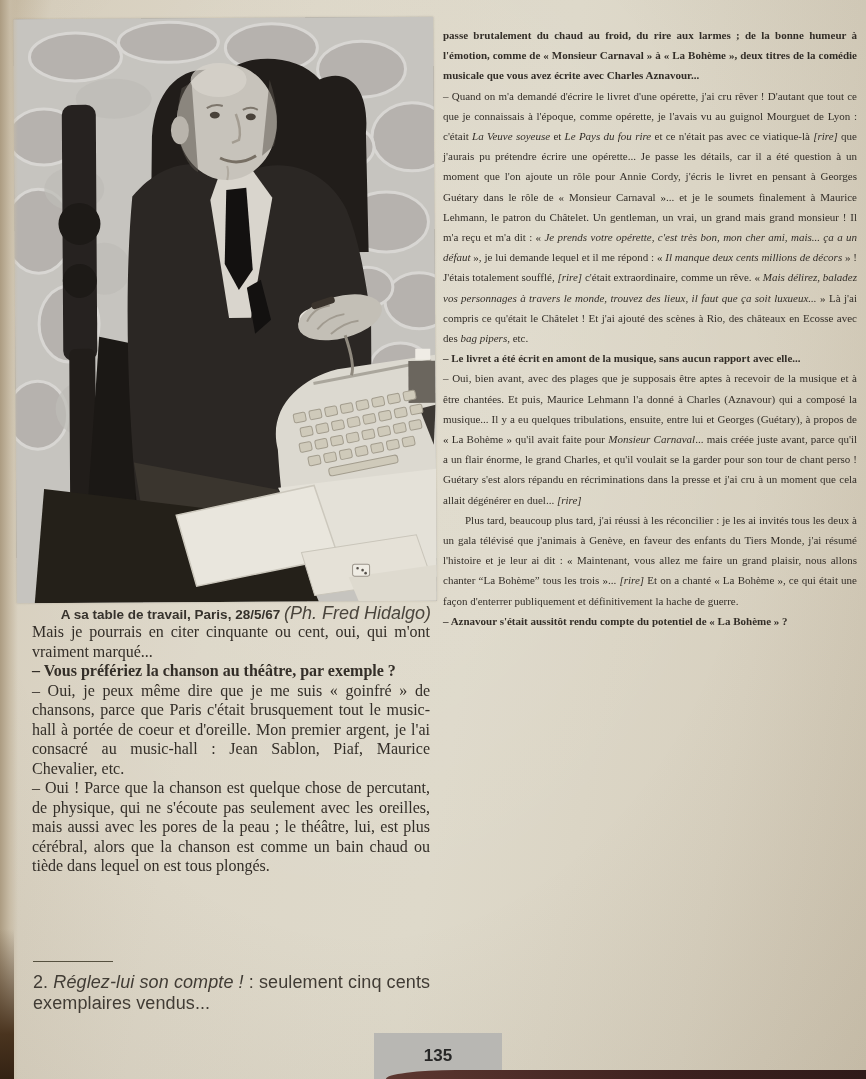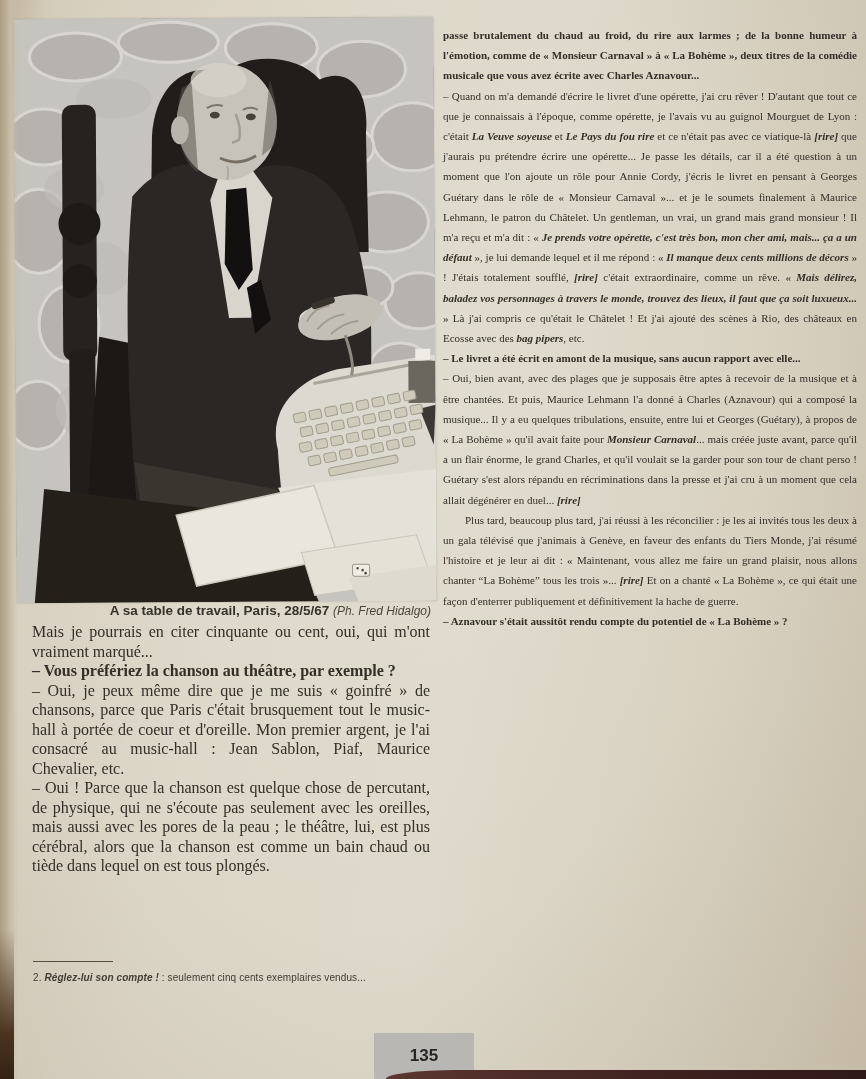--- a/index.html
+++ b/index.html
@@ -19,36 +19,36 @@
     background:linear-gradient(to right,#5c3730,#3d211f 60%,#2f1a19);
     border-top-left-radius:70px 9px;}
   
   .photo{position:absolute;left:15px;top:18px;width:420px;height:584px;
     transform:rotate(-0.35deg);box-shadow:inset 0 0 14px rgba(60,50,40,.25), 0 0 2px rgba(90,80,60,.25);
     background:#c7c5c0;}
   .photo svg{display:block;width:100%;height:100%;}
   .caption{position:absolute;left:15px;top:603px;width:416px;text-align:right;
     font-family:"Liberation Sans",sans-serif;font-size:13.5px;color:#36322c;white-space:nowrap;}
   .caption .cap-b{font-weight:bold;}
-  .caption .cap-i{font-style:italic;font-weight:normal;font-size:12px;color:#4a453d;}
+  .caption .cap-i{font-style:italic;font-weight:normal;font-size:18px;color:#4a453d;}
   
   .col{position:absolute;}
   .col p{margin:0;text-align:justify;}
   .col-left{left:32px;top:622px;width:398px;font-size:16px;line-height:19.5px;}
   .col-right{left:443px;top:25px;width:414px;font-size:11px;line-height:20.2px;}
   .para.bold{font-weight:bold;}
   .para.indent{text-indent:22px;}
-  .it{font-style:italic;font-weight:bold;}
+  .it{font-style:italic;}
   sup{font-size:10.5px;line-height:0;vertical-align:6px;}
   
   .footnote-rule{position:absolute;left:33px;top:961px;width:80px;border-top:1.5px solid #55503f;}
   .footnote{position:absolute;left:33px;top:972px;width:400px;
-    font-family:"Liberation Sans",sans-serif;font-size:10px;color:#413c35;letter-spacing:.1px;}
-  
-  .pagenum-box{position:absolute;left:374px;top:1033px;width:100px;height:46px;
+    font-family:"Liberation Sans",sans-serif;font-size:18px;color:#413c35;letter-spacing:.1px;}
+  
+  .pagenum-box{position:absolute;left:374px;top:1033px;width:128px;height:46px;
     background:#b8b7b3;display:flex;align-items:center;justify-content:center;
     font-family:"Liberation Sans",sans-serif;font-weight:bold;font-size:17px;color:#262626;}
 </style>
 </head>
 <body>
 
 <div class="vignette"></div>
 
 <figure class="photo" style="margin:0">
   <svg viewBox="0 0 420 584" preserveAspectRatio="none" aria-hidden="true">

